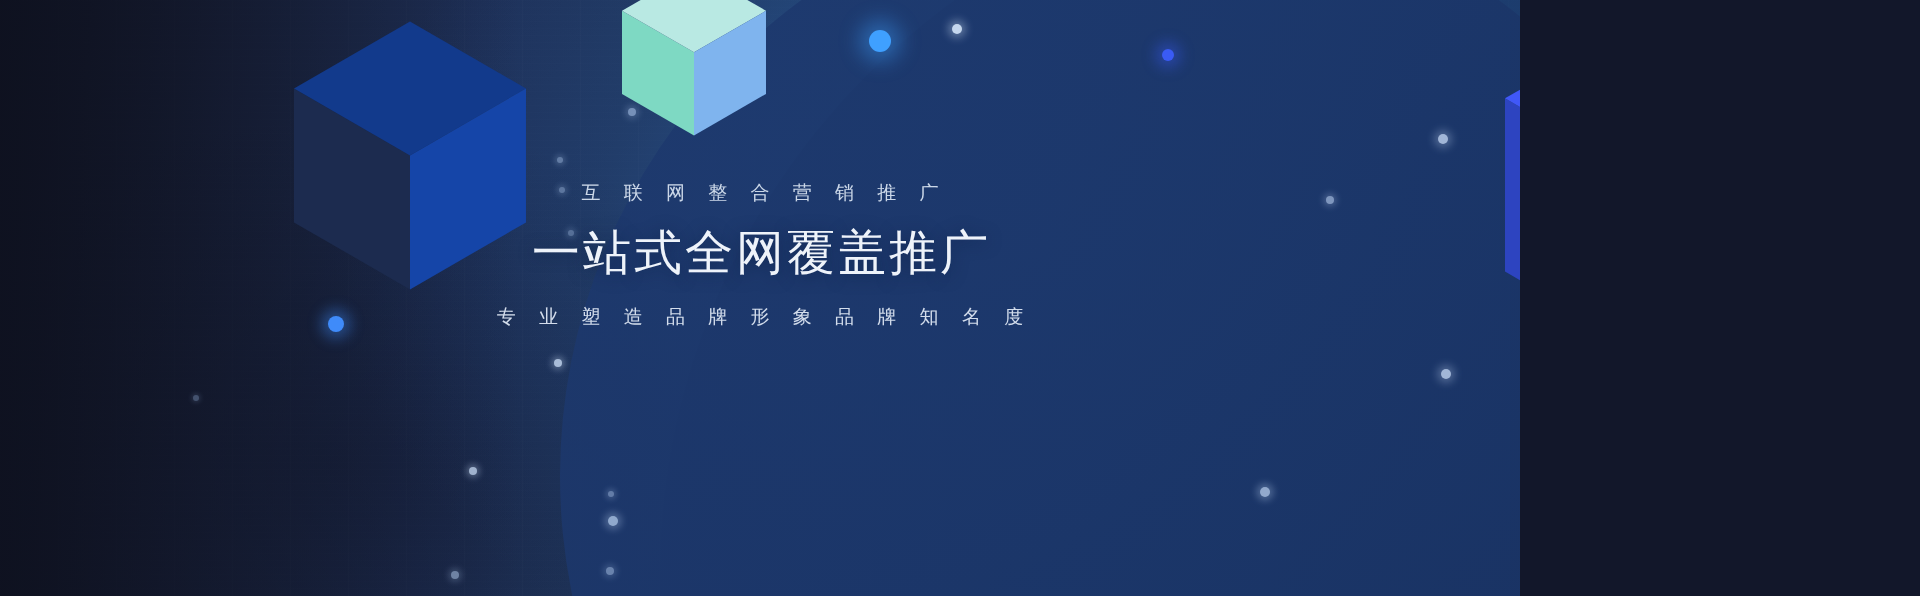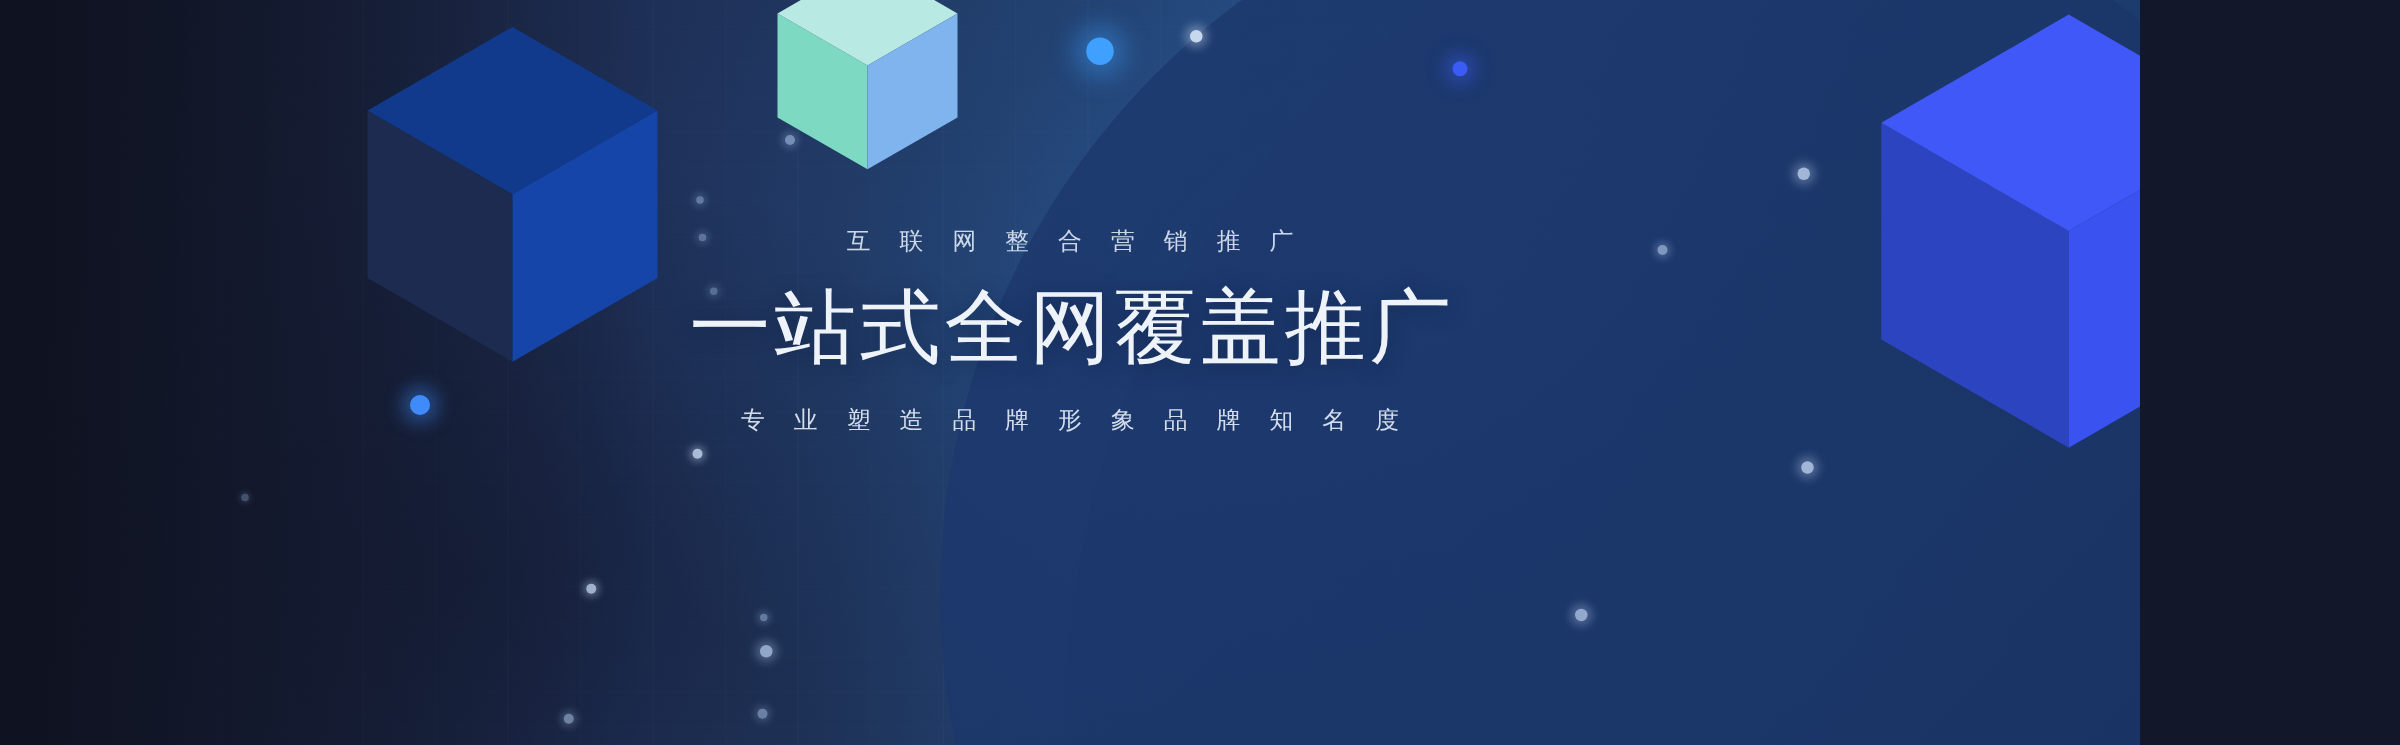--- a/index.html
+++ b/index.html
@@ -6,21 +6,21 @@
   * { margin:0; padding:0; box-sizing:border-box; }
   html, body {
     width:1920px; height:596px;
     background:#12172a;
     font-family:"Liberation Sans", "DejaVu Sans", sans-serif;
     overflow:hidden;
   }
 
   .banner {
     position:relative;
-    width:1712px;
+    width:1520px;
     height:596px;
     overflow:hidden;
     background:
       radial-gradient(ellipse 1400px 900px at 62% 45%, rgba(40,95,170,0.55) 0%, rgba(26,58,112,0.25) 45%, rgba(0,0,0,0) 75%),
       linear-gradient(100deg,
         #151a2e 0%,
         #171d33 8%,
         #1b2440 18%,
         #1d2b50 28%,
         #1f3representative 0%);
@@ -116,21 +116,21 @@
   .eyebrow {
     font-size:19px;
     letter-spacing:9px;
     color:#d9e4f2;
     text-indent:9px;
     font-weight:400;
     opacity:0.93;
   }
   .headline {
     margin-top:20px;
-    font-size:65px;
+    font-size:48px;
     line-height:1.12;
     letter-spacing:3px;
     color:#eef3fa;
     font-weight:400;
     text-indent:3px;
     text-shadow:0 2px 16px rgba(10,25,60,0.5);
   }
   .tagline {
     margin-top:24px;
     font-size:19px;

